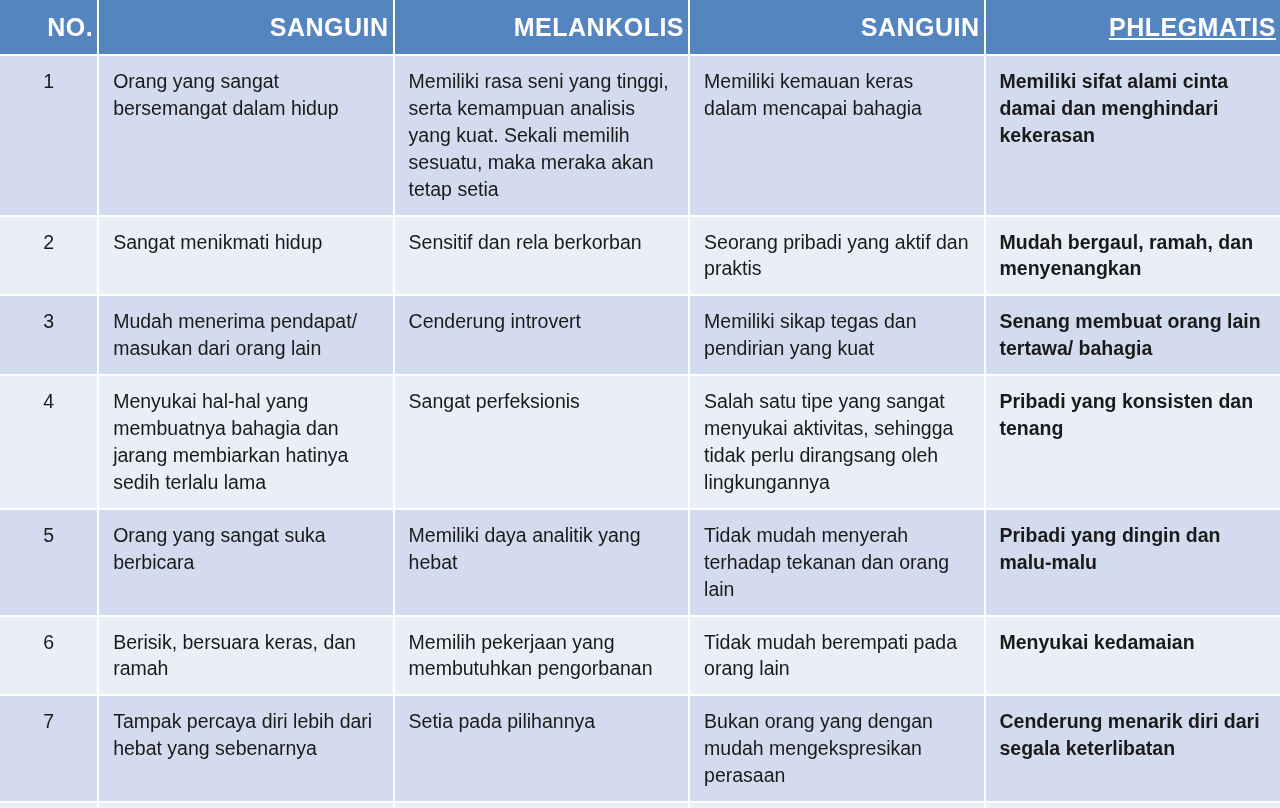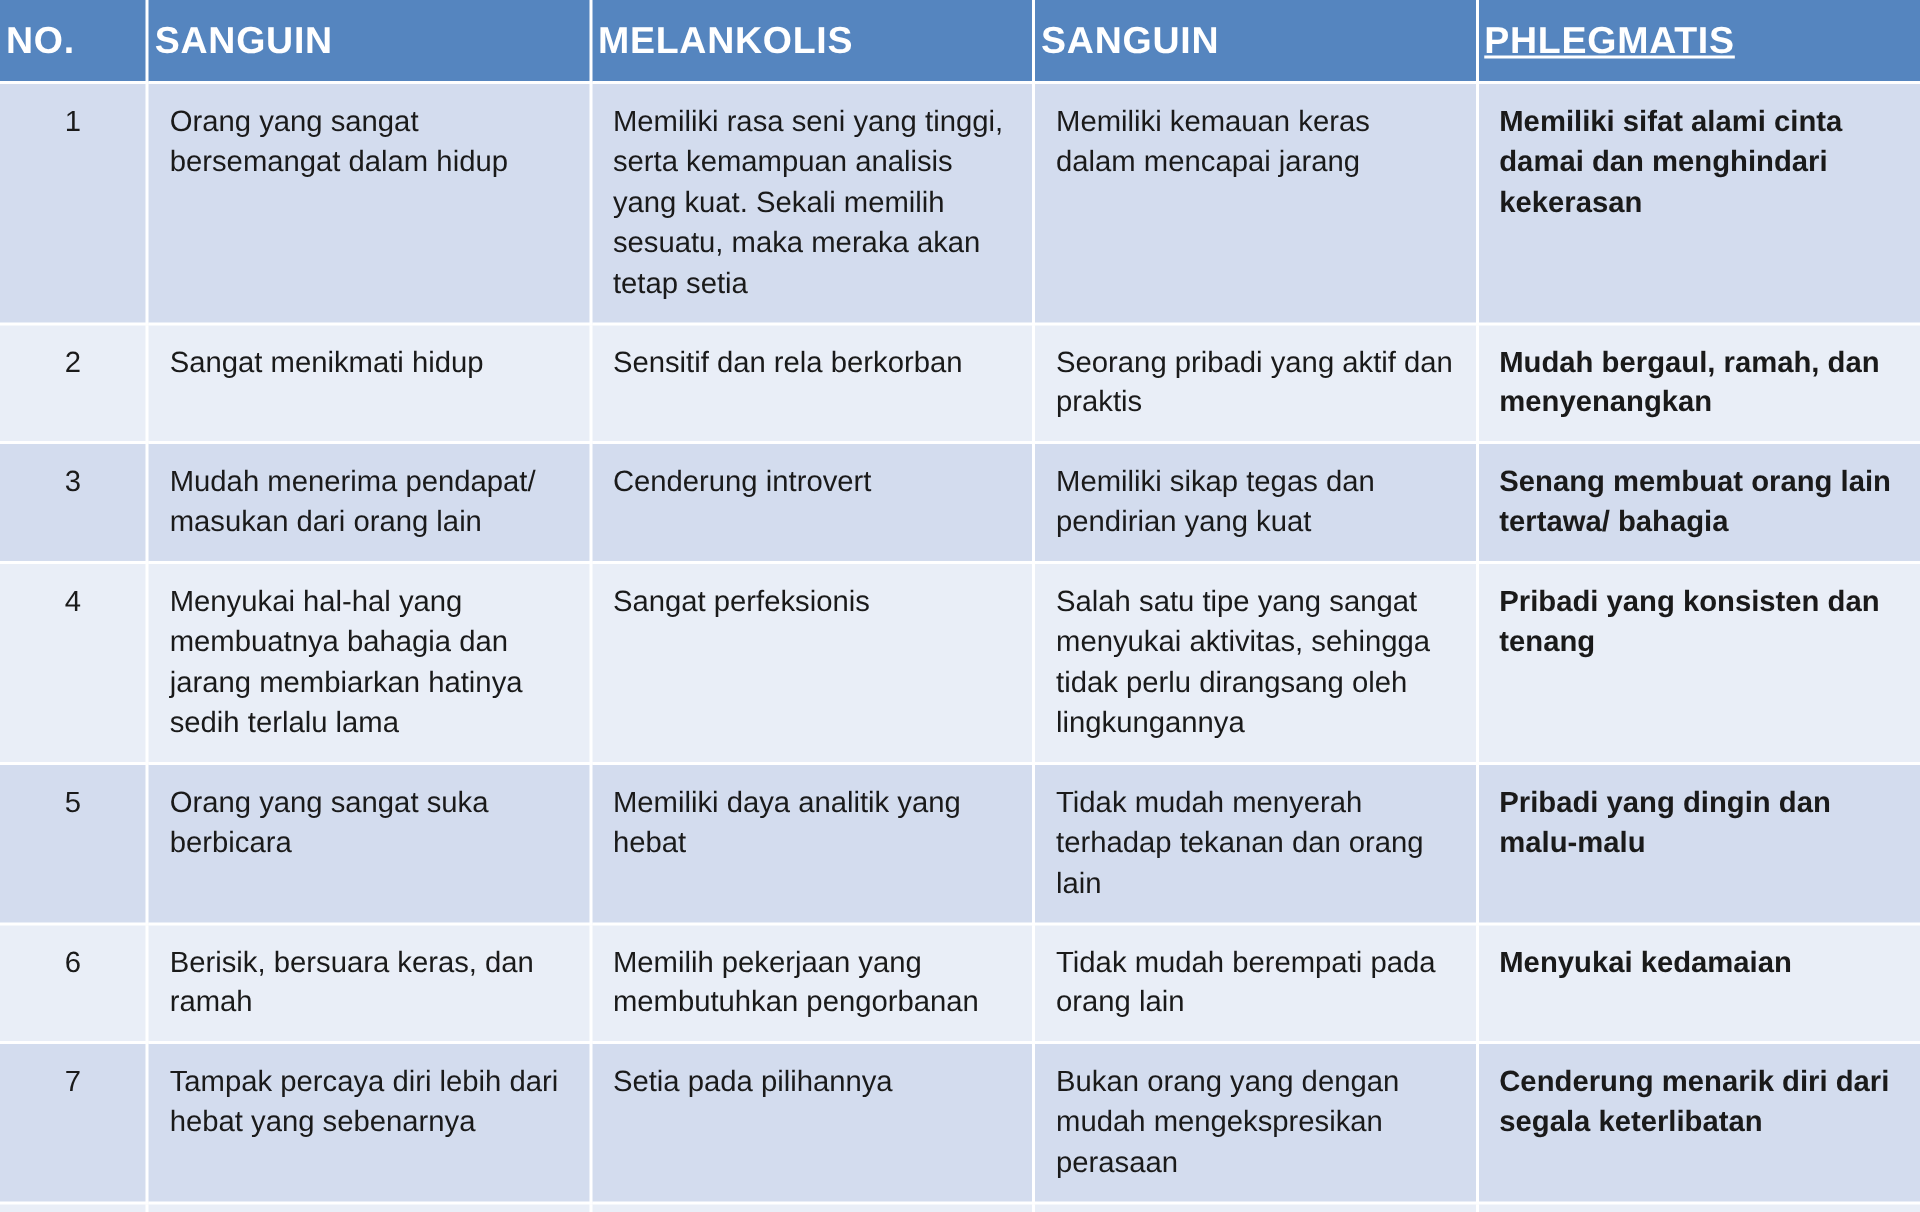--- a/index.html
+++ b/index.html
@@ -20,21 +20,21 @@
     height: 808px;
   }
   table.personality-table col.col-no    { width: 98px; }
   table.personality-table col.col-body  { width: 295px; }
   th.header-cell {
     background: #5585bf;
     color: #ffffff;
     font-size: 25px;
     font-weight: bold;
     letter-spacing: 0.5px;
-    text-align: left;
+    text-align: right;
     vertical-align: middle;
     height: 54px;
     border-right: 2px solid #ffffff;
     border-bottom: 2px solid #ffffff;
     padding: 0 4px;
   }
   th.header-cell:last-child { border-right: none; text-decoration: underline; }
   th.header-no {
     font-size: 25px;
     letter-spacing: 0.5px;
@@ -75,21 +75,21 @@
       <th class="header-cell">MELANKOLIS</th>
       <th class="header-cell">SANGUIN</th>
       <th class="header-cell">PHLEGMATIS</th>
     </tr>
   </thead>
   <tbody>
     <tr class="row-odd">
       <td class="cell cell-no">1</td>
       <td class="cell">Orang yang sangat bersemangat dalam hidup</td>
       <td class="cell">Memiliki rasa seni yang tinggi, serta kemampuan analisis yang kuat. Sekali memilih sesuatu, maka meraka akan tetap setia</td>
-      <td class="cell">Memiliki kemauan keras dalam mencapai jarang</td>
+      <td class="cell">Memiliki kemauan keras dalam mencapai bahagia</td>
       <td class="cell">Memiliki sifat alami cinta damai dan menghindari kekerasan</td>
     </tr>
     <tr class="row-even">
       <td class="cell cell-no">2</td>
       <td class="cell">Sangat menikmati hidup</td>
       <td class="cell">Sensitif dan rela berkorban</td>
       <td class="cell">Seorang pribadi yang aktif dan praktis</td>
       <td class="cell">Mudah bergaul, ramah, dan menyenangkan</td>
     </tr>
     <tr class="row-odd">

